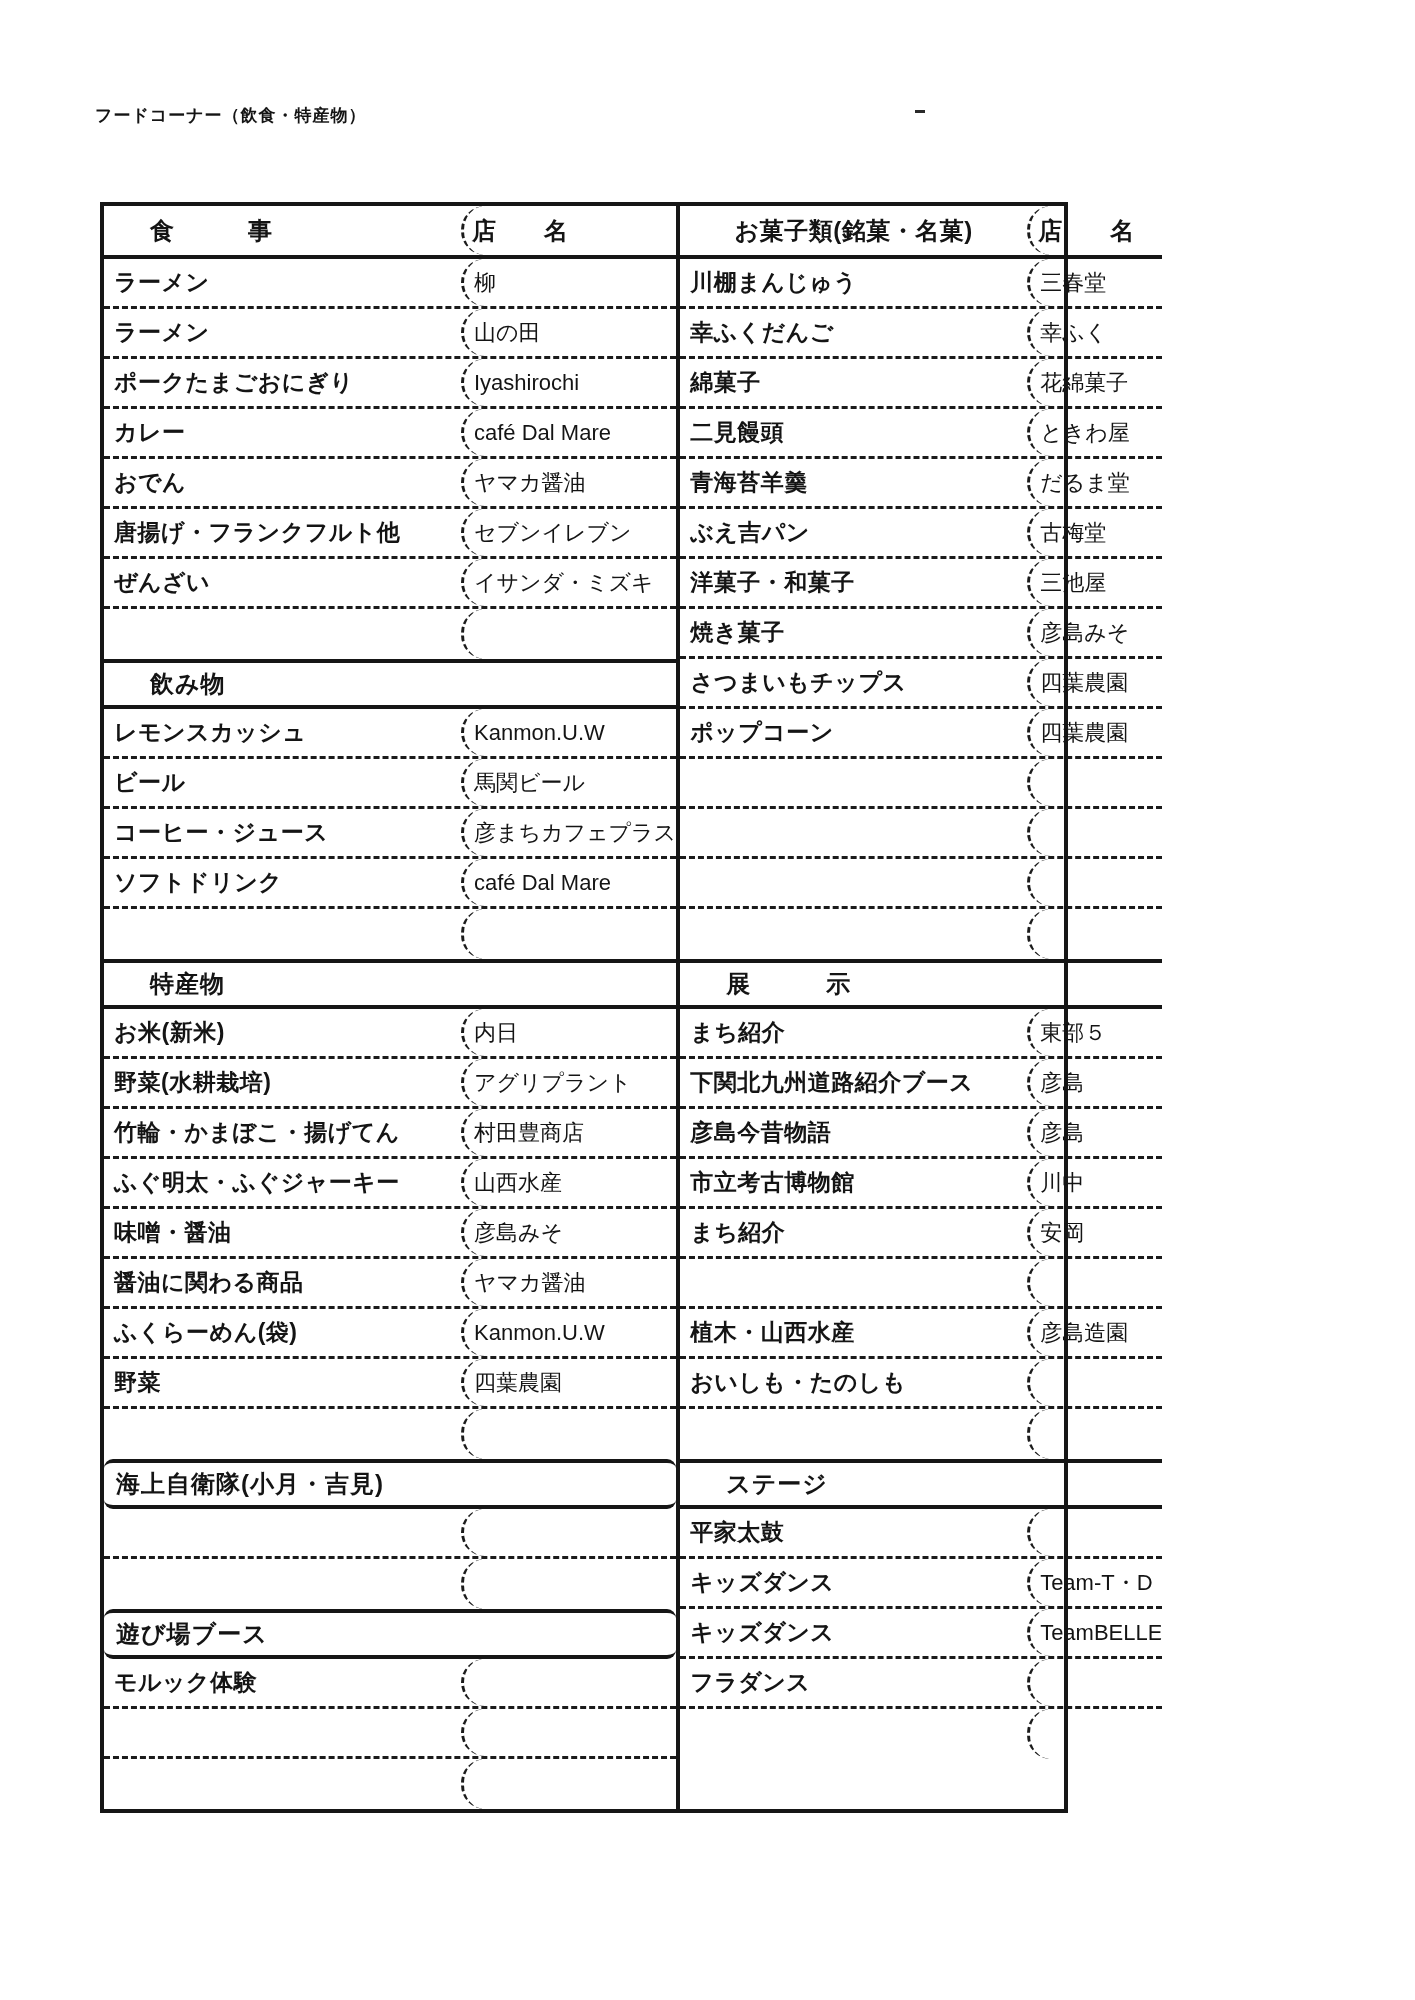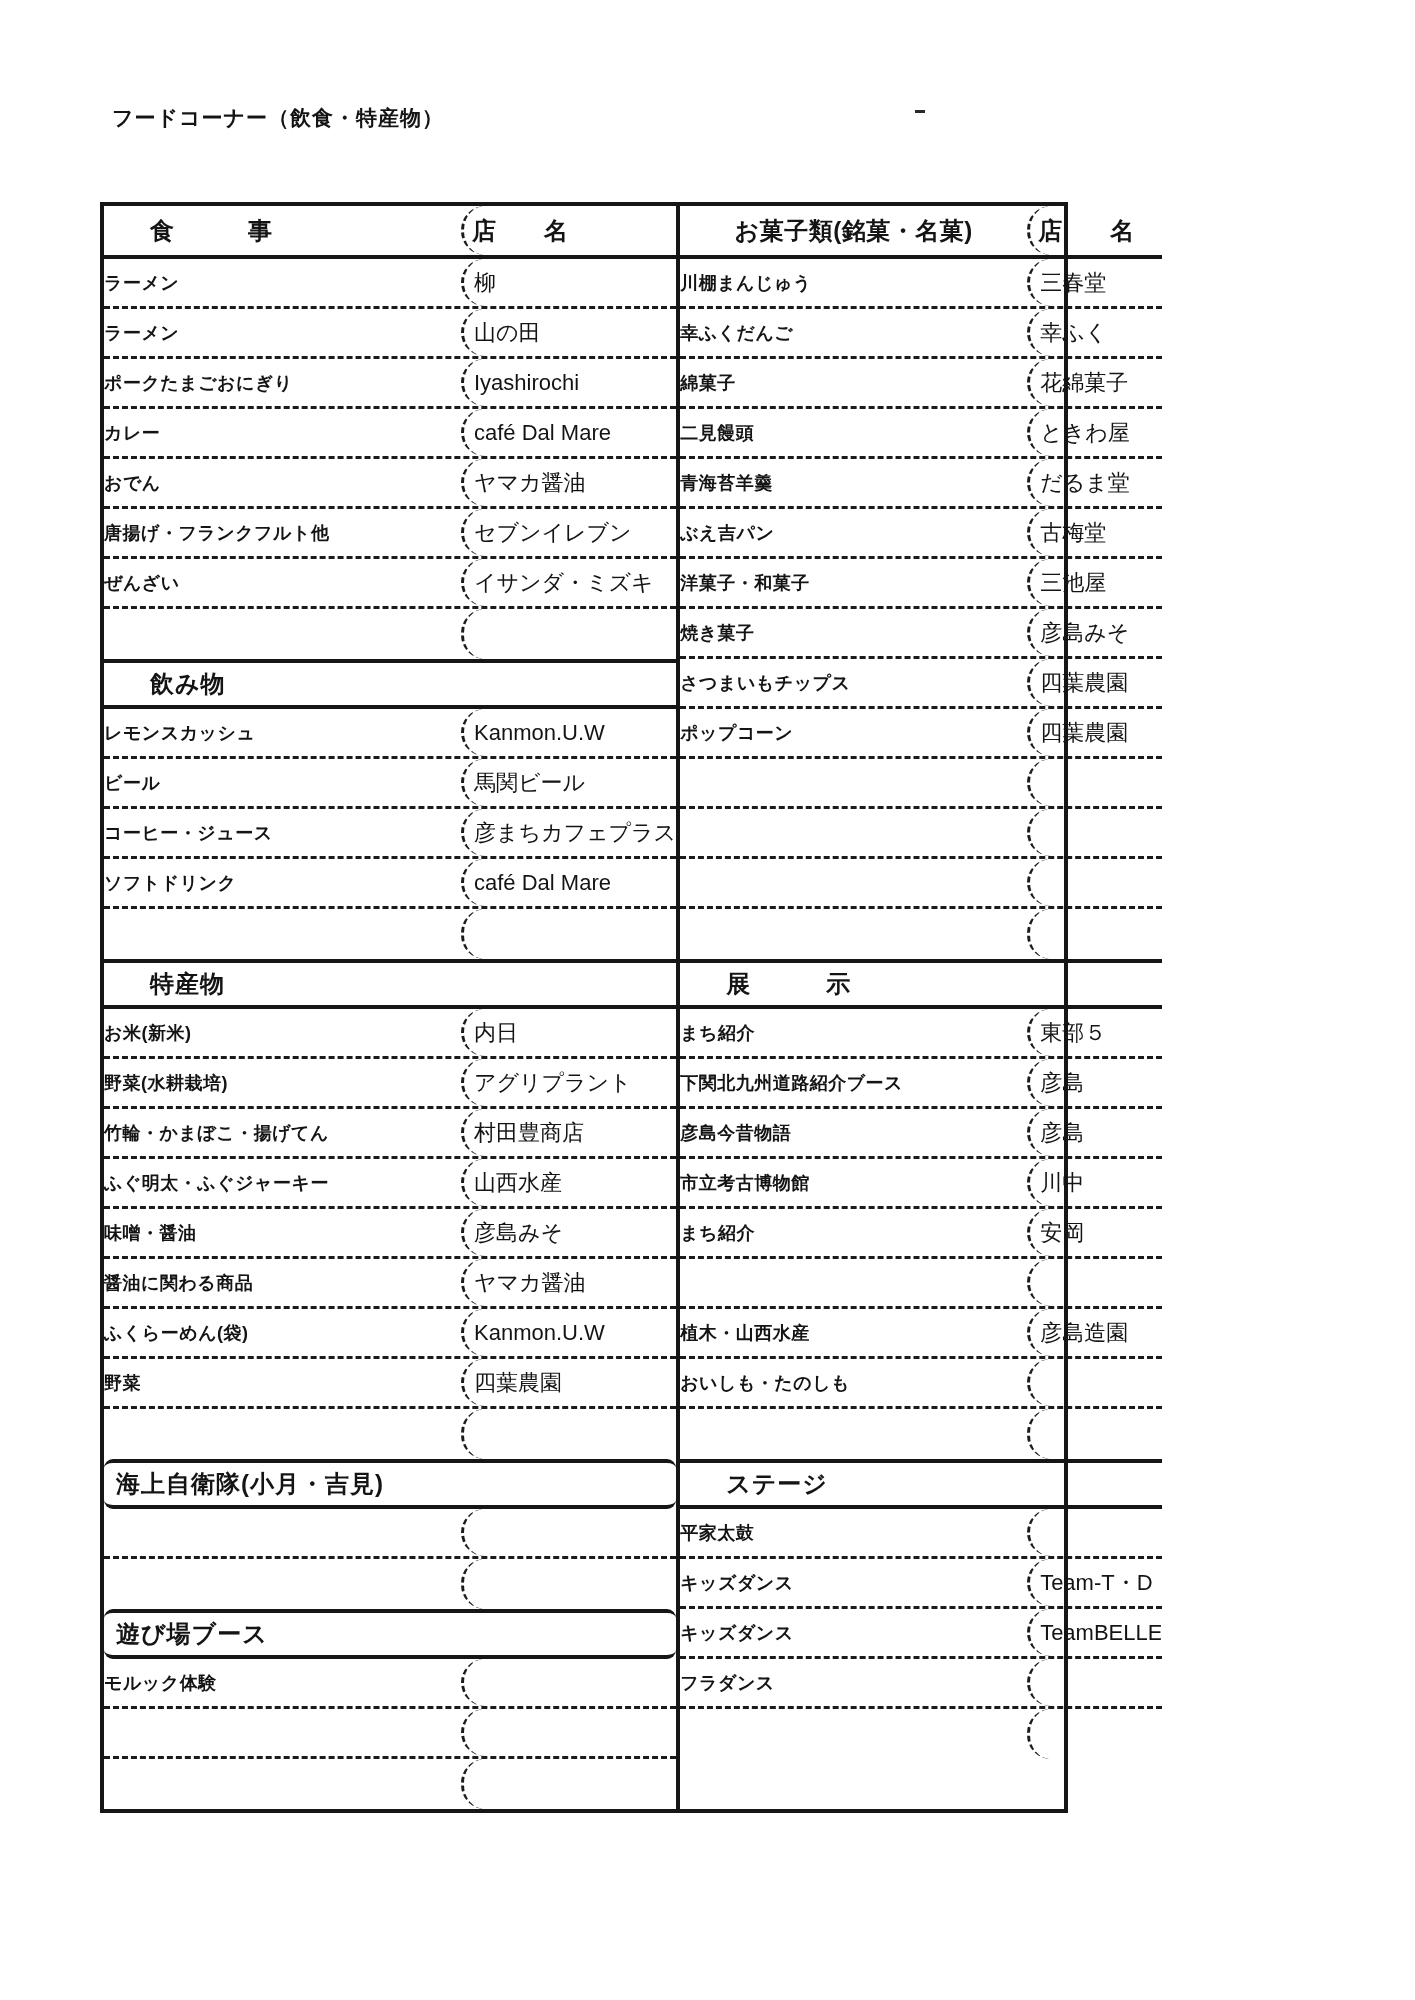--- a/index.html
+++ b/index.html
@@ -5,22 +5,22 @@
   html,body{margin:0;padding:0;background:#ffffff;}
   .page{
     position:relative;
     width:1415px;height:2000px;
     background:#ffffff;
     color:#141414;
     font-family:"Liberation Sans","DejaVu Sans",sans-serif;
     overflow:hidden;
   }
   .title{
-    position:absolute;left:112px;top:104px;
-    font-size:21px;font-weight:700;letter-spacing:1px;
+    position:absolute;left:95px;top:104px;
+    font-size:17px;font-weight:700;letter-spacing:1px;
   }
   .artifact{
     position:absolute;left:915px;top:110px;width:10px;height:3px;background:#2a2a2a;
   }
   .food-table{
     position:absolute;left:100px;top:202px;
     width:968px;height:1611px;
     box-sizing:border-box;
     border:4px solid #161616;
     display:flex;
@@ -47,22 +47,22 @@
     height:50px;box-sizing:border-box;
     border-bottom:3px dashed #1b1b1b;
     display:flex;
   }
   .block-rows .row:last-child{border-bottom:none;}
   .cell{
     box-sizing:border-box;display:flex;align-items:center;
     overflow:hidden;white-space:nowrap;
   }
   .cell.item{
-    padding-left:0;
-    font-size:18px;font-weight:700;letter-spacing:0.5px;
+    padding-left:10px;
+    font-size:23px;font-weight:700;letter-spacing:0.5px;
   }
   .half.left  .cell.item{width:357px;}
   .half.right .cell.item{width:347px;}
   .cell.shop{
     flex:1;border-left:3px dashed #1b1b1b;
     padding-left:10px;
     font-size:22px;font-weight:400;border-radius:24px;
   }
   .colhead .cell{font-size:24px;font-weight:700;}
   .colhead .cell.item.headpad{padding-left:46px;}

